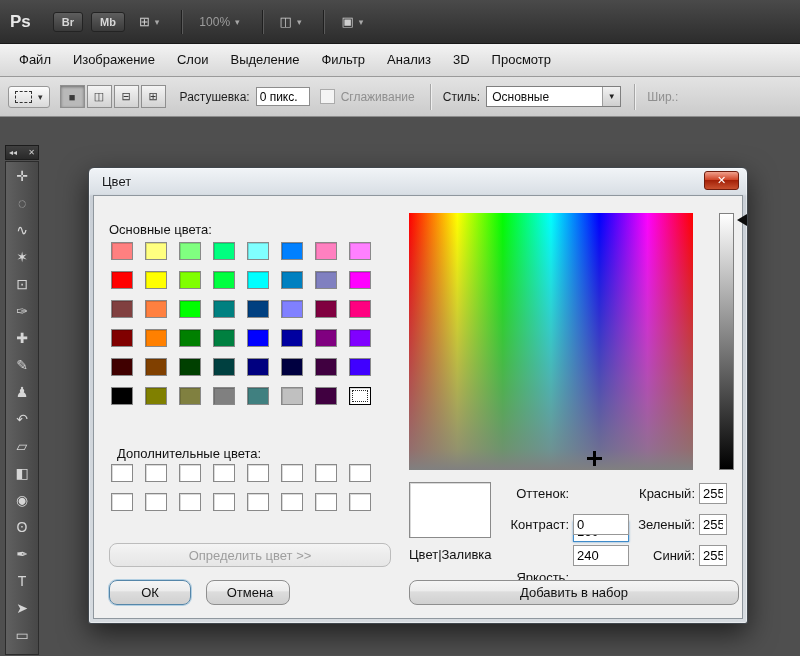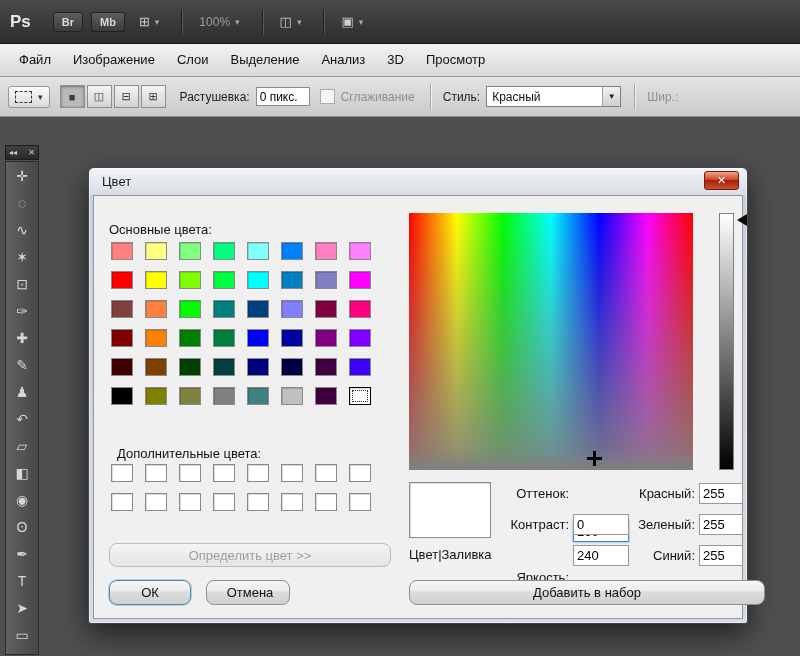--- a/index.html
+++ b/index.html
@@ -91,21 +91,21 @@
     border-top:6px solid transparent;border-bottom:6px solid transparent;border-right:10px solid #0c0c0c;}
 
   .preview-box{position:absolute;left:320px;top:314px;width:82px;height:56px;box-sizing:border-box;
     background:#ffffff;border:1px solid #8a8a8a;box-shadow:inset 1px 1px 0 rgba(0,0,0,.15);}
   .preview-label{position:absolute;left:320px;top:379px;font-size:13px;color:#111;}
 
   .field-label{position:absolute;width:82px;text-align:right;font-size:13px;color:#111;line-height:21px;}
   .field-label.col2{width:78px;}
   .num-input{position:absolute;width:56px;height:21px;box-sizing:border-box;border:1px solid #979797;
     background:#fff;font-family:inherit;font-size:13px;padding:0 3px;}
-  .num-input.col2{width:44px;}
+  .num-input.col2{width:28px;}
   .num-input.focused{border-color:#3f8bc9;box-shadow:0 0 2px rgba(63,139,201,.8);}
 </style>
 </head>
 <body>
 
 <div class="screen">
 
   <div class="app-bar">
     <span class="ps-logo">Ps</span>
     <button class="bar-btn">Br</button>
@@ -129,20 +129,21 @@
       <span class="g-icon">▣</span>
       <span class="arrow">▾</span>
     </div>
   </div>
 
   <nav class="menu-bar">
       <div class="menu-item">Файл</div>
       <div class="menu-item">Изображение</div>
       <div class="menu-item">Слои</div>
       <div class="menu-item">Выделение</div>
+      <div class="menu-item">Фильтр</div>
       <div class="menu-item">Анализ</div>
       <div class="menu-item">3D</div>
       <div class="menu-item">Просмотр</div>
     </nav>
 
   <div class="options-bar">
     <div class="tool-preset">
       <span class="marquee-glyph"></span>
       <span class="tiny-arrow">▾</span>
     </div>
@@ -152,21 +153,21 @@
         <button class="mode-btn">⊟</button>
         <button class="mode-btn">⊞</button>
       </div>
     <span class="opt-label">Растушевка:</span>
     <input class="opt-input" value="0 пикс." style="">
     <span class="checkbox"></span>
     <span class="opt-label disabled">Сглаживание</span>
     <div class="v-div"></div>
     <span class="opt-label">Стиль:</span>
     <div class="combo">
-      <span class="combo-text">Красный</span>
+      <span class="combo-text">Основные</span>
       <span class="combo-arrow">▼</span>
     </div>
     <div class="v-div"></div>
     <span class="opt-label disabled">Шир.:</span>
   </div>
 
   <div class="workspace">
 
     <div class="dock-header">
       <span>◂◂</span>
@@ -293,16 +294,16 @@
       <span class="field-label" style="left:398px;top:377px;margin-top:22px;">Яркость:</span>
       <input class="num-input" style="left: 484px; top: 377px;" value="240">
 
       <span class="field-label col2" style="left:528px;top:315px;">Красный:</span>
       <input class="num-input col2" style="left: 610px; top: 315px;" value="255">
       <span class="field-label col2" style="left:528px;top:346px;">Зеленый:</span>
       <input class="num-input col2" style="left: 610px; top: 346px;" value="255">
       <span class="field-label col2" style="left:528px;top:377px;">Синий:</span>
       <input class="num-input col2" style="left: 610px; top: 377px;" value="255">
 
-      <button class="btn" style="left:320px;top:412px;width:356px;height:25px;">Добавить в набор</button>
+      <button class="btn" style="left:320px;top:412px;width:330px;height:25px;">Добавить в набор</button>
     </div>
   </div>
 </div>
 
 </body></html>

